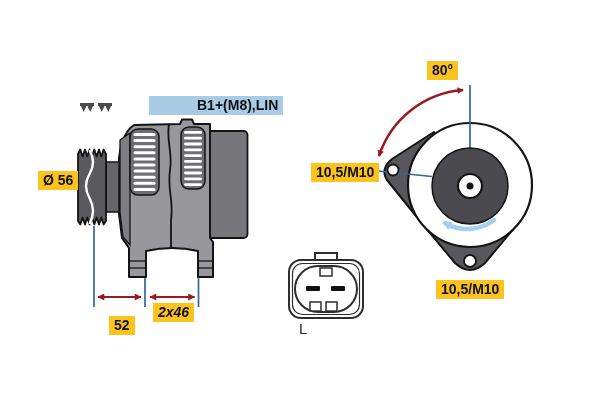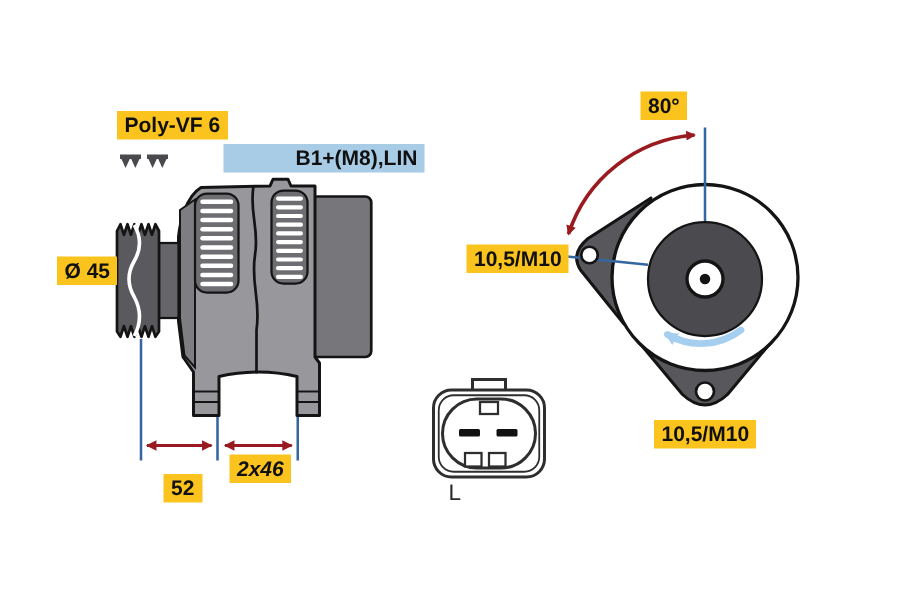--- a/index.html
+++ b/index.html
@@ -158,25 +158,24 @@
       <rect x="292.5" y="263.5" width="67" height="51" rx="10" class="conn" stroke-width="1.2"></rect>
       <rect x="295" y="266" width="62" height="46" rx="23" class="conn" stroke-width="2"></rect>
       <rect x="320" y="268" width="12" height="8" class="conn" stroke-width="1.5"></rect>
       <rect x="306" y="286" width="14" height="5" rx="1" fill="#111111"></rect>
       <rect x="331" y="286" width="14" height="5" rx="1" fill="#111111"></rect>
       <rect x="310" y="302" width="11" height="9" class="conn" stroke-width="1.5"></rect>
       <rect x="326" y="302" width="11" height="9" class="conn" stroke-width="1.5"></rect>
     </g>
   </svg>
 
-  <div class="tag" style="left:78px;top:74px;">Poly-VF 6</div>
 
   <div class="tag blue" style="left:149px;top:96px;">B1+(M8),LIN</div>
 
-  <div class="tag" style="left:38px;top:171px;">Ø 45</div>
+  <div class="tag" style="left:38px;top:171px;">Ø 56</div>
 
   <div class="tag" style="left:109px;top:316px;">52</div>
 
   <div class="tag" style="left:153px;top:303px;font-style:italic;">2x46</div>
 
   <div class="tag" style="left:427px;top:61px;">80°</div>
 
   <div class="tag" style="left:311px;top:163px;">10,5/M10</div>
 
   <div class="tag" style="left:436px;top:280px;">10,5/M10</div>

